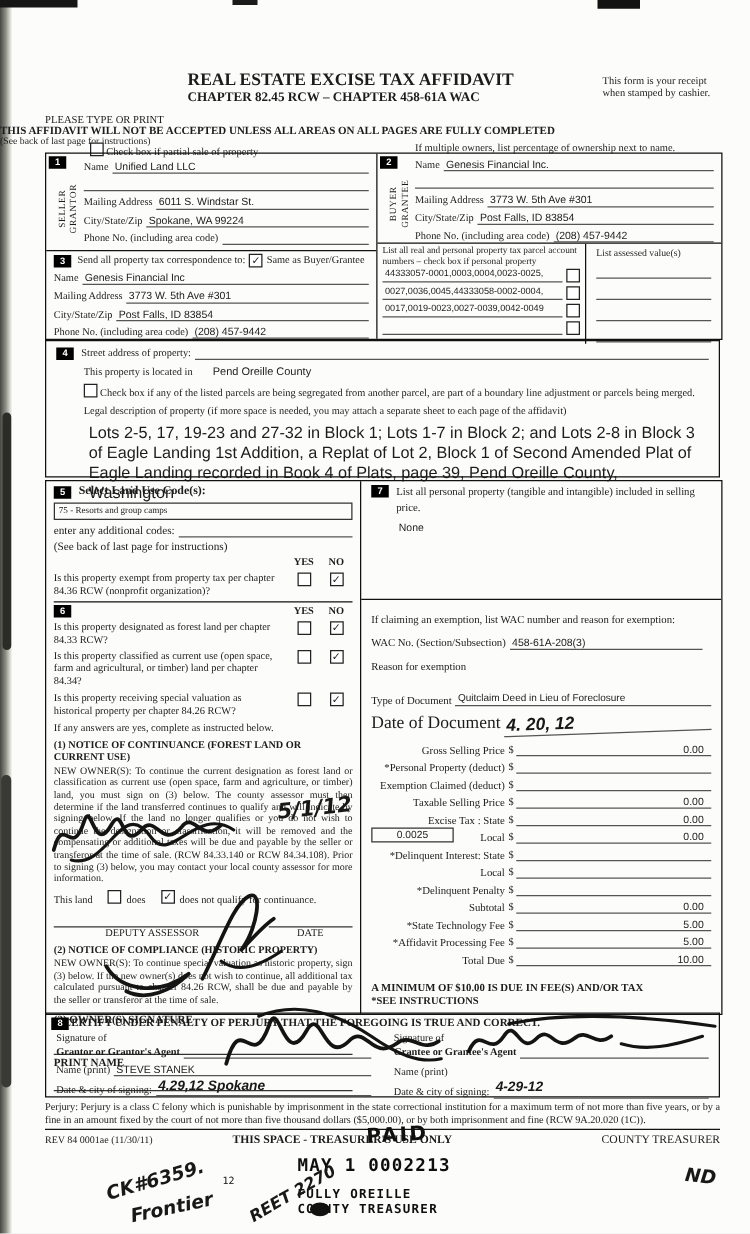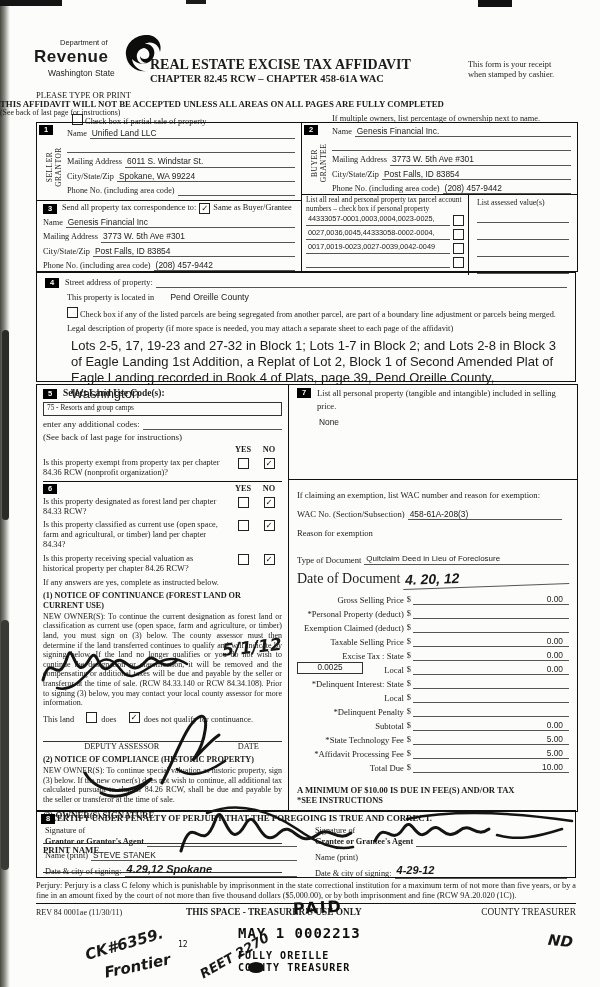--- a/index.html
+++ b/index.html
@@ -39,34 +39,25 @@
 
 <div id="page">
 
   <div class="abs" style="left:0;top:0;width:10px;height:100%;background:linear-gradient(90deg,#474741 0%,#8d8d86 45%,#d8d8d2 80%,rgba(255,255,255,0));"></div>
   <div class="abs" style="left:0;top:0;width:62px;height:6px;background:#151515;"></div>
   <div class="abs" style="left:186px;top:0;width:20px;height:4px;background:#1b1b1b;"></div>
   <div class="abs" style="left:478px;top:0;width:34px;height:7px;background:#121212;"></div>
   <div class="abs" style="left:2px;top:330px;width:7px;height:190px;background:#2b2b28;border-radius:4px;"></div>
   <div class="abs" style="left:1px;top:620px;width:8px;height:250px;background:#3a3a35;border-radius:4px;"></div>
 
-  <div class="abs" style="left:34px;top:38px;width:130px;">
-    <div style="font-family:'Liberation Sans',sans-serif;font-size:7.5px;margin-left:26px;">Department of</div>
-    <div style="font-family:'Liberation Sans',sans-serif;font-size:17px;font-weight:bold;letter-spacing:.5px;">Revenue</div>
-    <div style="font-family:'Liberation Sans',sans-serif;font-size:8.5px;margin-left:14px;">Washington State</div>
-    <svg class="abs" style="left:90px;top:-4px;" width="40" height="40" viewBox="0 0 40 40">
-      <path d="M21,1 C9,2 1,11 2,21 C3,32 13,39 24,37 C17,38 9,33 8,25 C14,32 25,31 29,24 C33,17 28,9 21,10 C27,6 35,10 36,18 C39,8 31,0 21,1 Z" fill="#0d0d0d"></path>
-      <path d="M20,14 C15,15 12,19 13,24 C14,29 19,31 23,29 C19,29 16,26 16,22 C17,25 21,26 24,24 C27,21 25,15 20,14 Z" fill="#fcfcfa"></path>
-    </svg>
-  </div>
   <div class="abs c" style="left:150px;top:56px;width:310px;">
     <div class="b" style="font-size:14px;">REAL ESTATE EXCISE TAX AFFIDAVIT</div>
     <div class="b" style="font-size:10.5px;">CHAPTER 82.45 RCW – CHAPTER 458-61A WAC</div>
   </div>
-  <div class="abs" style="left:468px;top:60px;width:112px;font-size:8.4px;">
+  <div class="abs" style="left:482px;top:60px;width:112px;font-size:8.4px;">
     <div>This form is your receipt</div>
     <div>when stamped by cashier.</div>
   </div>
   <div class="abs" style="left:36px;top:90px;font-size:8.5px;">PLEASE TYPE OR PRINT</div>
   <div class="abs c b" style="left:0;top:99px;width:600px;font-size:8.8px;">THIS AFFIDAVIT WILL NOT BE ACCEPTED UNLESS ALL AREAS ON ALL PAGES ARE FULLY COMPLETED</div>
   <div class="abs c" style="left:0;top:108px;width:600px;font-size:7.8px;">(See back of last page for instructions)</div>
   <div class="abs" style="left:72px;top:114px;font-size:8.4px;">
     <span class="cb"></span>
     <span>Check box if partial sale of property</span>
   </div>

